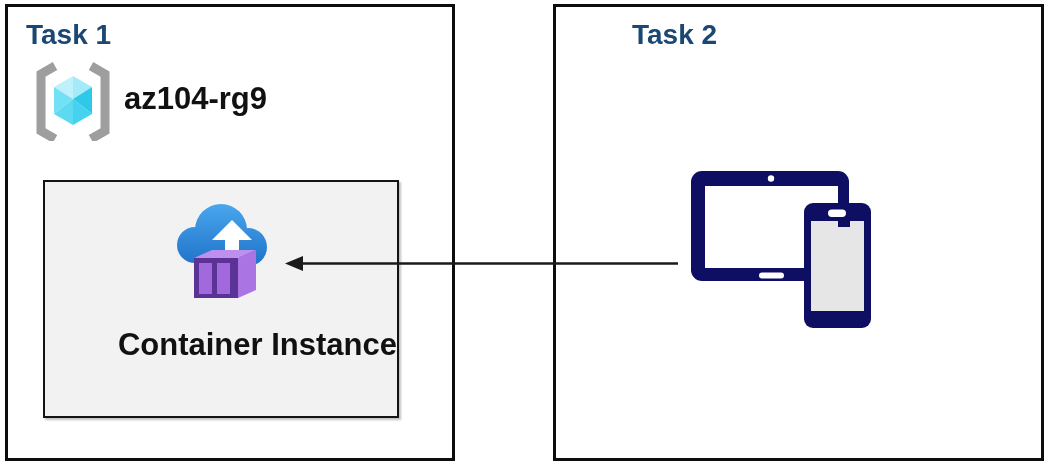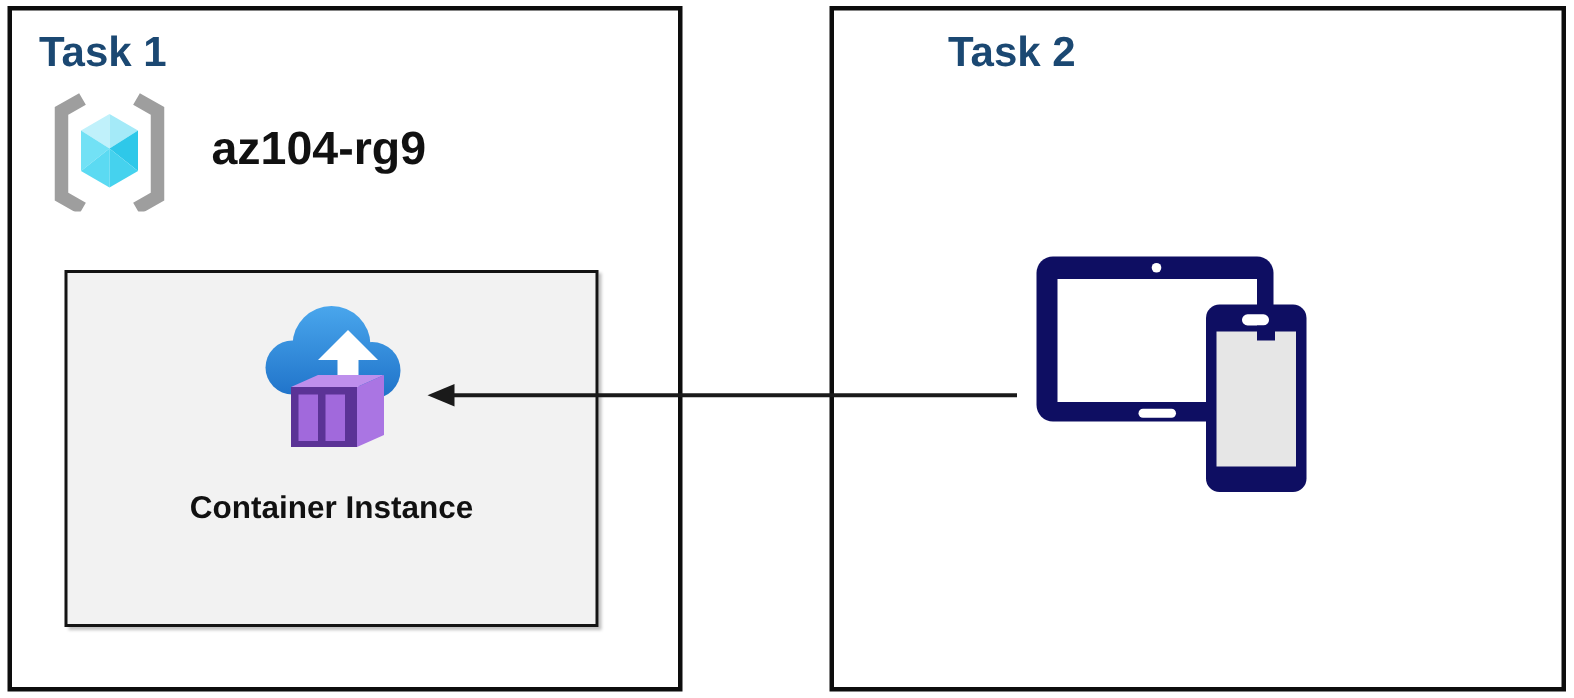--- a/index.html
+++ b/index.html
@@ -33,21 +33,21 @@
     white-space: nowrap;
   }
   .task1 .task-title { left: 18px; }
   .task2 .task-title { left: 28px; margin-left: 48px; }
   .rg-row {
     position: absolute;
     left: 25px;
     top: 54px;
     display: flex;
     align-items: center;
-    gap: 28px;
+    gap: 11px;
   }
   .rg-name {
     font-size: 31px;
     font-weight: bold;
     color: #111111;
     white-space: nowrap;
     padding-bottom: 4px;
   }
   .ci-box {
     position: absolute;
@@ -65,22 +65,22 @@
     left: 128px;          
     top: 19px;            
     width: 100px;
     height: 106px;
   }
   .ci-label {
     position: absolute;
     left: 0;
     right: 0;
     top: 145px;
-    text-align: center;
-    font-size: 21px;
+    text-align: right;
+    font-size: 31px;
     font-weight: bold;
     color: #111111;
     white-space: nowrap;
   }
   .devices-icon {
     position: absolute;
     left: 127px;          
     top: 156px;           
     width: 195px;
     height: 170px;

